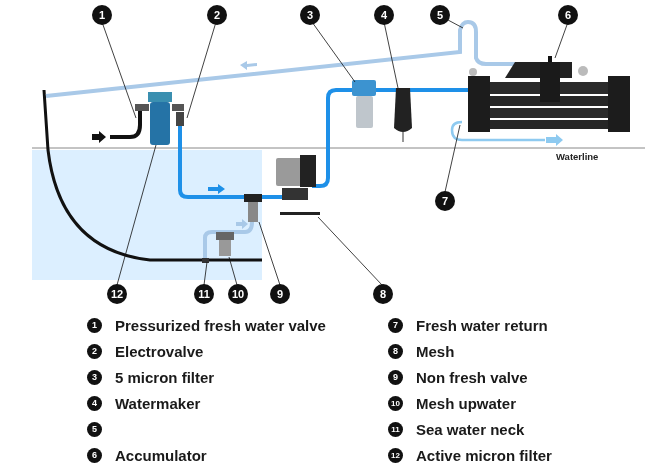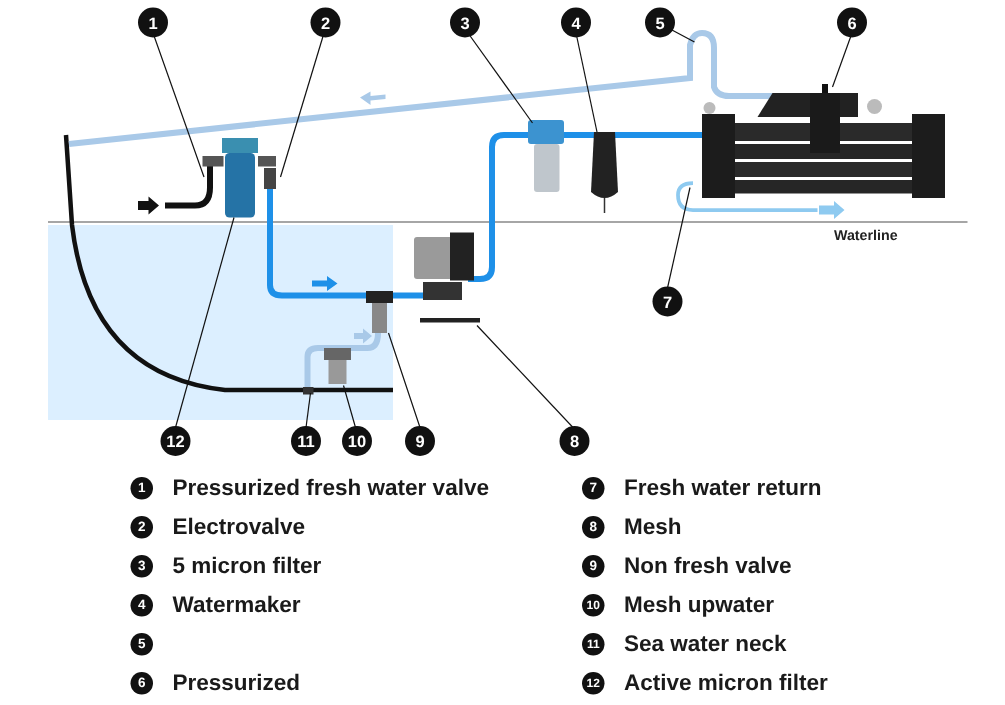--- a/index.html
+++ b/index.html
@@ -171,21 +171,21 @@
     </div>
   <div class="legend-item">
       <span class="badge">4</span>
       <span class="legend-label">Watermaker</span>
     </div>
   <div class="legend-item">
       <span class="badge">5</span>
     </div>
   <div class="legend-item">
       <span class="badge">6</span>
-      <span class="legend-label">Pressurized</span>
+      <span class="legend-label">Accumulator</span>
     </div>
 </div>
 
 <div class="legend right">
   <div class="legend-item">
       <span class="badge">7</span>
       <span class="legend-label">Fresh water return</span>
     </div>
   <div class="legend-item">
       <span class="badge">8</span>

